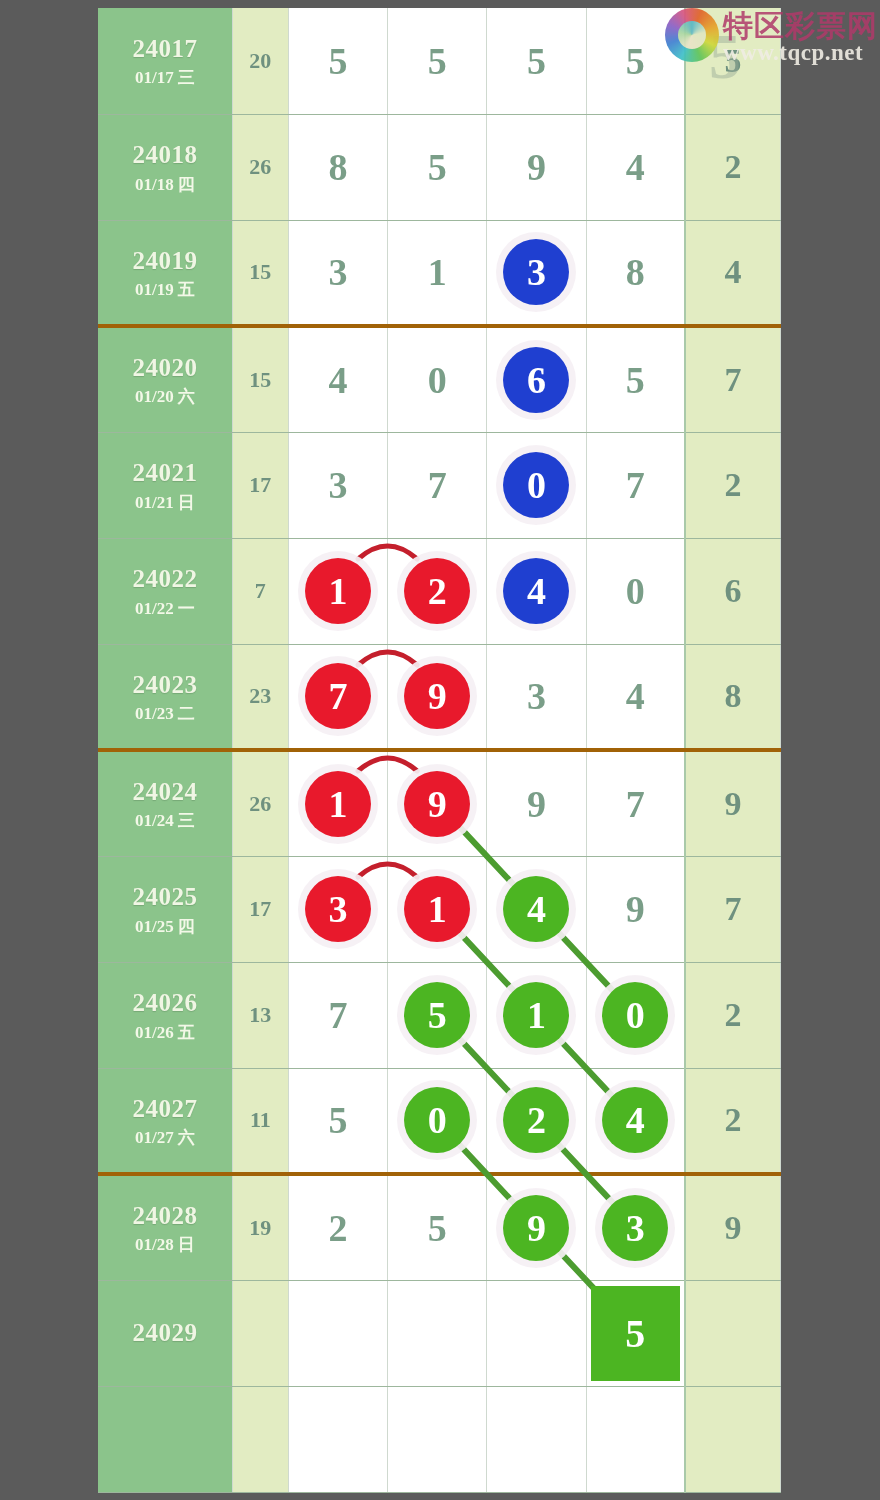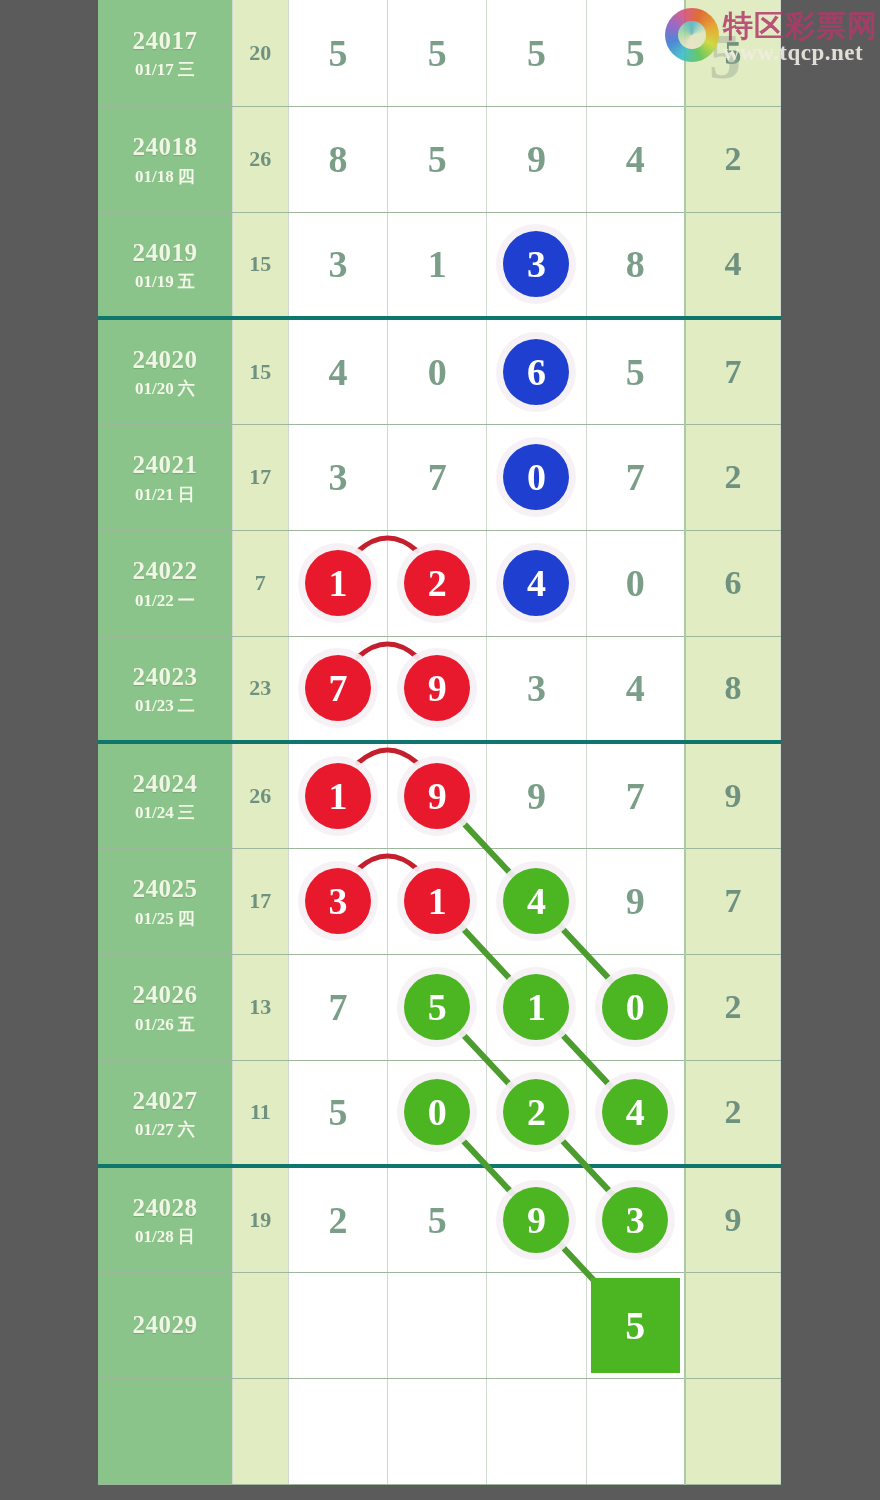--- a/index.html
+++ b/index.html
@@ -7,21 +7,21 @@
     width: 880px; height: 1500px;
     background: #5b5b5b;
     font-family: "Liberation Serif", "DejaVu Serif", serif;
     overflow: hidden;
   }
   #app { position: relative; width: 880px; height: 1500px; }
 
   
   #table-wrap {
     position: absolute;
-    left: 98px; top: 0;
+    left: 98px; top: 8px;
     width: 683px; height: 1432px;
     background: #1d4ed8;
   }
   table.lotto {
     width: 683px;
     border-collapse: collapse;
     table-layout: fixed;
   }
   table.lotto td {
     padding: 0;
@@ -85,21 +85,21 @@
     background: #ffffff;
     border-bottom: 1px solid #e3eae3;
   }
   td.num .plain {
     font-size: 38px;
     font-weight: bold;
     color: #7a9e88;
   }
 
   
-  tr.sep td { border-bottom: 4px solid #0f766e; }
+  tr.sep td { border-bottom: 4px solid #a16207; }
 
   
   .ball {
     display: inline-flex;
     align-items: center;
     justify-content: center;
     width: 66px; height: 66px;
     border-radius: 50%;
     font-size: 38px;
     font-weight: bold;

